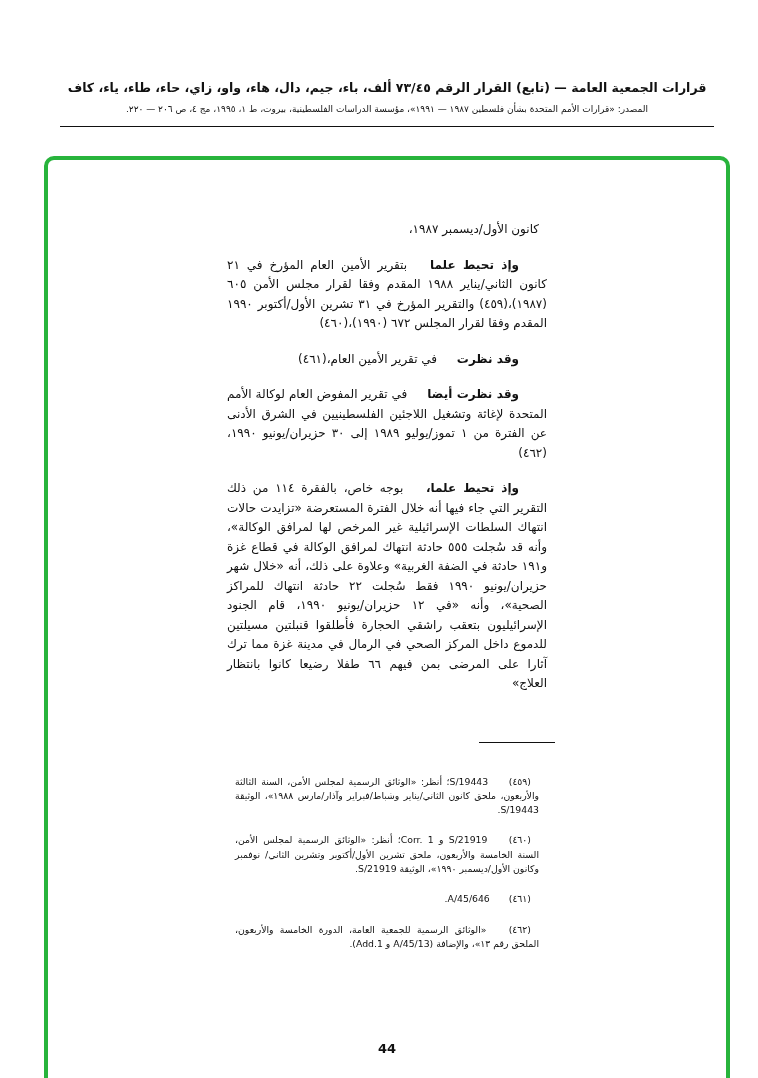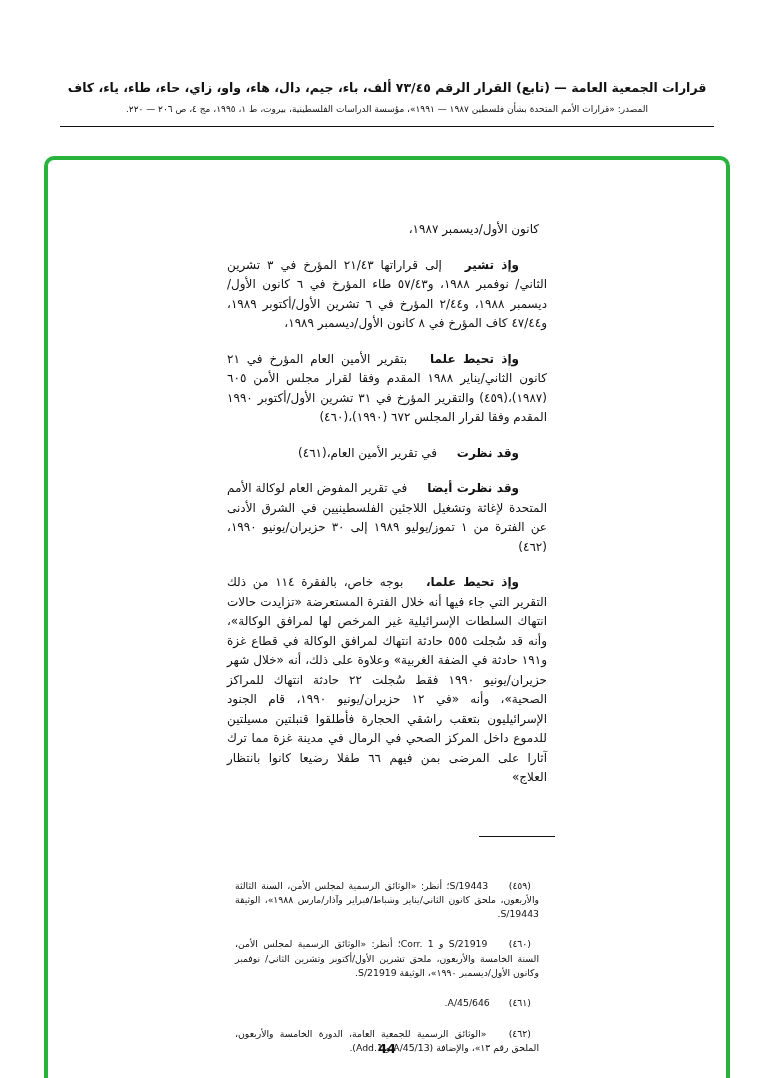--- a/index.html
+++ b/index.html
@@ -31,21 +31,21 @@
     margin: 36px auto 0 auto;
     font-size: 12px;
     line-height: 19.5px;
     text-align: justify;
   }
   .para { text-indent: 20px; }
   .para.first { text-indent: 0; }
   .lead { font-weight: 700; }
 
   .fn-sep { width: 76px; border-top: 1.3px solid #111; margin-top: 40px; }
-  .footnotes { margin-top: 10px; font-size: 9.3px; line-height: 14.3px; }
+  .footnotes { font-size: 9.3px; line-height: 14.3px; }
   .footnote { margin: 0; text-align: justify; }
   .fn-marker { white-space: nowrap; }
 
   .page-number {
     position: absolute;
     left: 0; right: 0; bottom: 22px;
     text-align: center;
     font-size: 13px;
     font-weight: 700;
   }
@@ -57,21 +57,20 @@
   <div class="doc-title">قرارات الجمعية العامة — (تابع) القرار الرقم ٧٣/٤٥ ألف، باء، جيم، دال، هاء، واو، زاي، حاء، طاء، ياء، كاف</div>
   <div class="doc-source">المصدر: «قرارات الأمم المتحدة بشأن فلسطين ١٩٨٧ — ١٩٩١»، مؤسسة الدراسات الفلسطينية، بيروت، ط ١، ١٩٩٥، مج ٤، ص ٢٠٦ — ٢٢٠.</div>
   <hr class="header-rule">
 </header>
 
 <div class="frame" style="border-color: rgb(40, 180, 60);">
   <div class="column">
 
     <p class="para first"><span>كانون الأول/ديسمبر ١٩٨٧،</span></p>
 
-    <p class="para"><span class="lead">وإذ تشير</span><span> إلى قراراتها ٢١/٤٣ المؤرخ في ٣ تشرين الثاني/ نوفمبر ١٩٨٨، و٥٧/٤٣ طاء المؤرخ في ٦ كانون الأول/ديسمبر ١٩٨٨، و٢/٤٤ المؤرخ في ٦ تشرين الأول/أكتوبر ١٩٨٩، و٤٧/٤٤ كاف المؤرخ في ٨ كانون الأول/ديسمبر ١٩٨٩،</span></p>
 
     <p class="para"><span class="lead">وإذ تحيط علما</span><span> بتقرير الأمين العام المؤرخ في ٢١ كانون الثاني/يناير ١٩٨٨ المقدم وفقا لقرار مجلس الأمن ٦٠٥ (١٩٨٧)،(٤٥٩) والتقرير المؤرخ في ٣١ تشرين الأول/أكتوبر ١٩٩٠ المقدم وفقا لقرار المجلس ٦٧٢ (١٩٩٠)،(٤٦٠)</span></p>
 
     <p class="para"><span class="lead">وقد نظرت</span><span> في تقرير الأمين العام،(٤٦١)</span></p>
 
     <p class="para"><span class="lead">وقد نظرت أيضا</span><span> في تقرير المفوض العام لوكالة الأمم المتحدة لإغاثة وتشغيل اللاجئين الفلسطينيين في الشرق الأدنى عن الفترة من ١ تموز/يوليو ١٩٨٩ إلى ٣٠ حزيران/يونيو ١٩٩٠،(٤٦٢)</span></p>
 
     <p class="para"><span class="lead">وإذ تحيط علما،</span><span> بوجه خاص، بالفقرة ١١٤ من ذلك التقرير التي جاء فيها أنه خلال الفترة المستعرضة «تزايدت حالات انتهاك السلطات الإسرائيلية غير المرخص لها لمرافق الوكالة»، وأنه قد سُجلت ٥٥٥ حادثة انتهاك لمرافق الوكالة في قطاع غزة و١٩١ حادثة في الضفة الغربية» وعلاوة على ذلك، أنه «خلال شهر حزيران/يونيو ١٩٩٠ فقط سُجلت ٢٢ حادثة انتهاك للمراكز الصحية»، وأنه «في ١٢ حزيران/يونيو ١٩٩٠، قام الجنود الإسرائيليون بتعقب راشقي الحجارة فأطلقوا قنبلتين مسيلتين للدموع داخل المركز الصحي في الرمال في مدينة غزة مما ترك آثارا على المرضى بمن فيهم ٦٦ طفلا رضيعا كانوا بانتظار العلاج»</span></p>
 
     <div class="fn-sep"></div>

